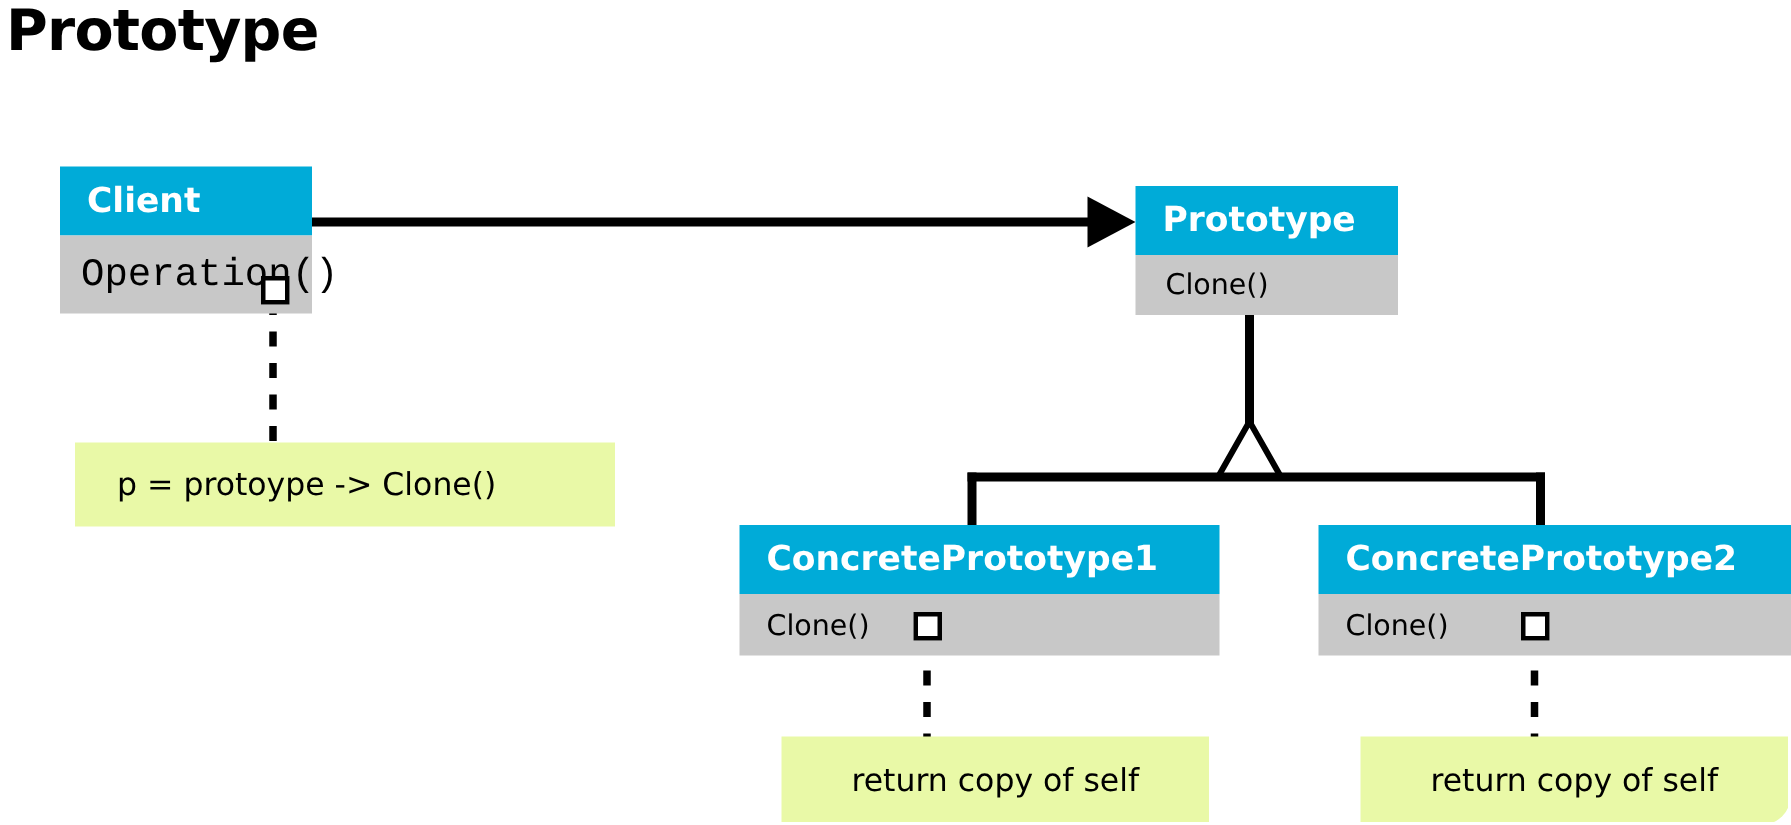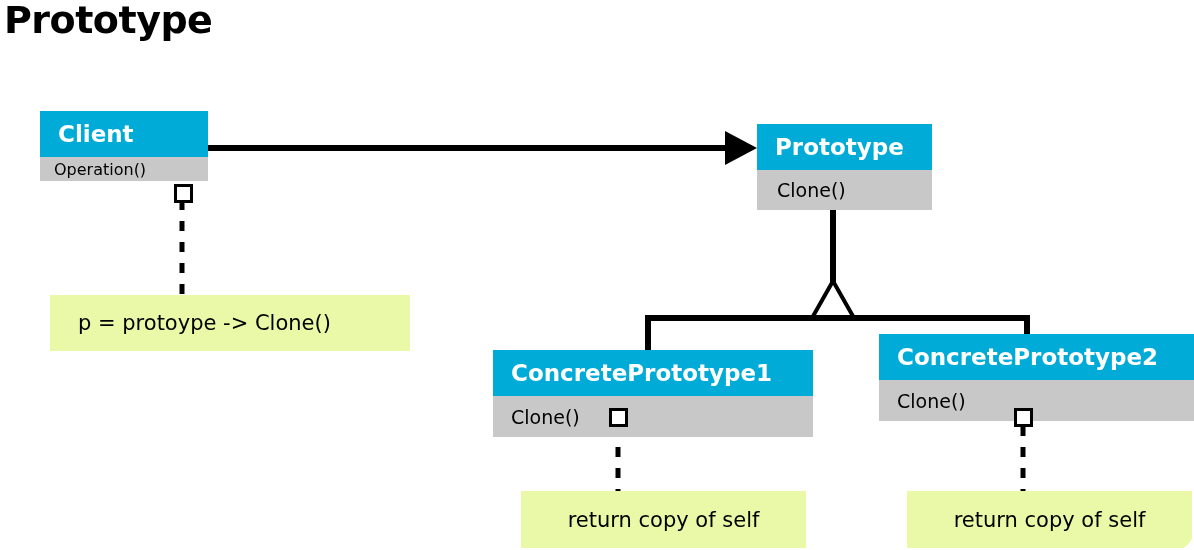--- a/index.html
+++ b/index.html
@@ -106,36 +106,36 @@
 
     <line x1="182" y1="200" x2="182" y2="296" stroke="#000000" stroke-width="5" stroke-dasharray="10 11"></line>
 
     <line x1="618" y1="426" x2="618" y2="492" stroke="#000000" stroke-width="5" stroke-dasharray="10 11"></line>
 
     <line x1="1023" y1="426" x2="1023" y2="492" stroke="#000000" stroke-width="5" stroke-dasharray="10 11"></line>
   </svg>
 
   <div class="uml-class" style="left:40px; top:111px; width:168px;">
     <div class="uml-class-header" style="height:46px; font-size:23px;">Client</div>
-    <div class="uml-class-body" style="height:24px; font-size:16px;">Operation()</div>
+    <div class="uml-class-body" style="height:52px; font-size:26px;font-family:Liberation Mono, monospace;">Operation()</div>
   </div>
   <div class="anchor-square" style="left:174px; top:184px;"></div>
 
   <div class="uml-class" style="left:757px; top:124px; width:175px;">
     <div class="uml-class-header" style="height:46px; font-size:23px;">Prototype</div>
     <div class="uml-class-body" style="height:40px; font-size:19px; padding-left:20px;">Clone()</div>
   </div>
 
   <div class="uml-class" style="left:493px; top:350px; width:320px;">
     <div class="uml-class-header" style="height:46px; font-size:23px;">ConcretePrototype1</div>
     <div class="uml-class-body" style="height:41px; font-size:19px; padding-left:18px;">Clone()</div>
   </div>
   <div class="anchor-square" style="left:609px; top:408px;"></div>
 
-  <div class="uml-class" style="left:879px; top:334px; width:315px;">
+  <div class="uml-class" style="left:879px; top:350px; width:315px;">
     <div class="uml-class-header" style="height:46px; font-size:23px;">ConcretePrototype2</div>
     <div class="uml-class-body" style="height:41px; font-size:19px; padding-left:18px;">Clone()</div>
   </div>
   <div class="anchor-square" style="left:1014px; top:408px;"></div>
 
   <div class="note-box note-left-align" style="left:38px; top:295px; width:360px; height:56px; font-size:21px;">
     <span>p = protoype -&gt; Clone()</span>
   </div>
 
   <div class="note-box" style="left:509px; top:491px; width:285px; height:57px; font-size:21px;">

